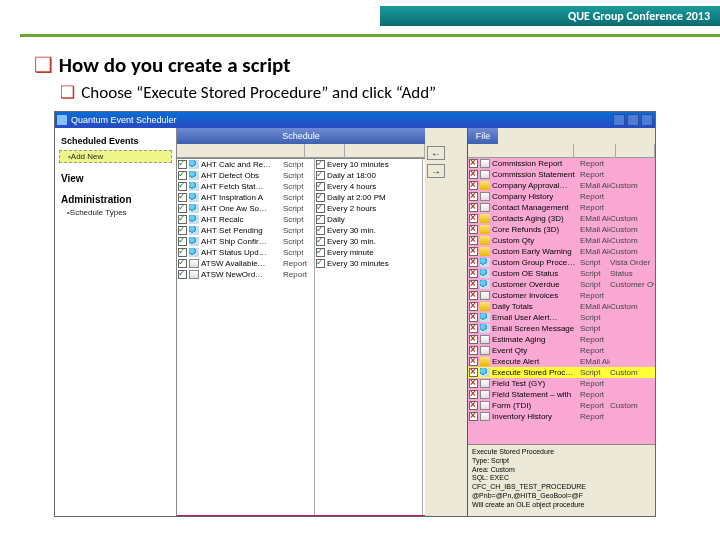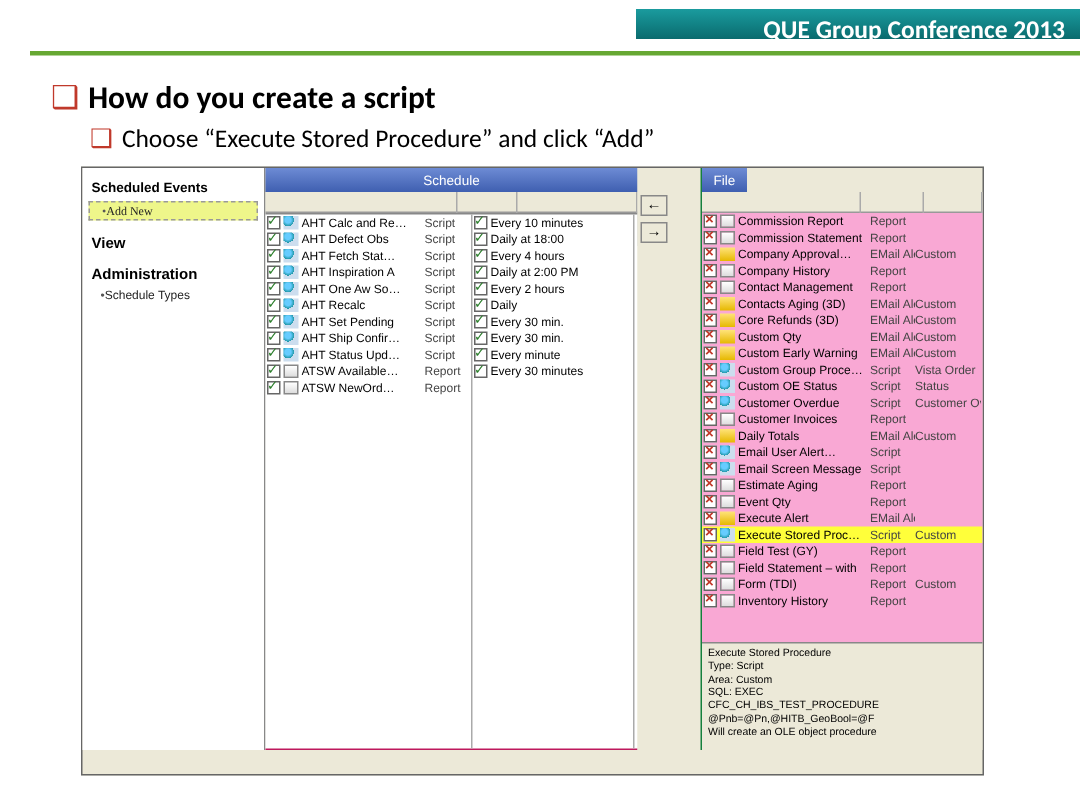--- a/index.html
+++ b/index.html
@@ -1,37 +1,37 @@
 <!DOCTYPE html>
 <html><head>
 <meta charset="utf-8">
 <style>
   * { box-sizing: border-box; margin: 0; padding: 0; }
   body { width: 720px; height: 540px; font-family: Calibri, Arial, sans-serif; background: #fff; overflow: hidden; }
   .slide-header { position: relative; height: 40px; }
-  .teal-bar { position: absolute; right: 0; top: 6px; width: 296px; height: 20px; background: linear-gradient(#1a9b9e,#0a6b6e); color: #fff; font-size: 17px; font-weight: bold; text-align: right; padding: 3px 10px 0 0; }
+  .teal-bar { position: absolute; right: 0; top: 6px; width: 340px; height: 20px; background: linear-gradient(#1a9b9e,#0a6b6e); color: #fff; font-size: 12px; font-weight: bold; text-align: right; padding: 3px 10px 0 0; }
   .green-rule { position: absolute; left: 20px; right: 0; top: 34px; height: 3px; background: #66a832; }
   .q1 { margin: 12px 0 4px 34px; font-size: 21px; font-weight: bold; color: #000; }
   .q1::before { content:"\2751"; color:#c0392b; margin-right:6px; font-weight:normal; }
   .q2 { margin: 2px 0 8px 60px; font-size: 17px; color:#000; }
   .q2::before { content:"\2751"; color:#c0392b; margin-right:6px; }
   .app-frame { margin-left: 54px; width: 602px; height: 406px; border: 1px solid #666; background:#ece9d8; font-family: Tahoma, sans-serif; font-size: 9px; color:#000; position:relative; }
   .titlebar { height: 16px; background: linear-gradient(#0a6cd6,#274abf); color:#fff; display:flex; align-items:center; padding:0 2px; }
   .titlebar .t-icon { width:10px;height:10px;background:#85bfff;margin-right:4px; }
   .titlebar .t-label { flex:1; font-size:9px; }
   .winbtns { display:flex; gap:2px; }
   .winbtns span { width:12px;height:12px;background:#4d7dd6;border:1px solid #2a4a9e;display:inline-block; }
   .work { display:flex; height: calc(100% - 16px); }
 
   .sidebar { width: 122px; background:#fff; border-right:1px solid #888; padding:6px 4px; }
   .sb-head { font-size:9px; font-weight:bold; margin:2px 0 4px 2px; }
   .sb-sec { font-size:10px; font-weight:bold; margin:10px 0 2px 2px; }
   .sb-item { font-size:8px; padding:1px 0 1px 8px; color:#222; }
   .sb-item::before { content:"\2022 "; color:#555; }
-  .sb-add { background:#eef68a; border:1px dashed #999;font-family:Liberation Serif, serif; }
+  .sb-add { background:#eef68a; border:1px dashed #999; }
 
   .center { width: 248px; display:flex; flex-direction:column;justify-content:flex-end; }
   .band { height:16px; background:linear-gradient(#6d8bd4,#3f5fb0); color:#fff; font-size:9px; text-align:center; line-height:16px; }
   .colhead { display:flex; height:14px; background:#ece9d8; border-bottom:1px solid #999; font-size:8px; }
   .colhead > div { border-right:1px solid #aaa; padding:18px 3px; }
   .c-lists { flex:1; display:flex; background:#fff; border-top:1px solid #888; border-bottom:1px solid #be185d;}
   .list { overflow:hidden; }
   .list.left { width:138px; border-right:1px solid #aaa; }
   .list.rgt { width:108px; border-right:1px solid #aaa;}
   .row { display:flex; align-items:center; height:11px; font-size:8px; padding:0 1px; }
@@ -59,20 +59,29 @@
 
 <div class="slide-header">
   <div class="teal-bar">QUE Group Conference 2013</div>
   <div class="green-rule"></div>
 </div>
 
 <h2 class="q1">How do you create a script</h2>
 <p class="q2">Choose “Execute Stored Procedure” and click “Add”</p>
 
 <div class="app-frame">
+  <div class="titlebar">
+    <span class="t-icon"></span>
+    <span class="t-label">Quantum Event Scheduler</span>
+    <span class="winbtns">
+      <span></span>
+      <span></span>
+      <span></span>
+    </span>
+  </div>
   <div class="work">
 
     <div class="sidebar">
       <div class="sb-head">Scheduled Events</div>
       <div class="sb-item sb-add">Add New</div>
       <div class="sb-sec">View</div>
       <div class="sb-sec">Administration</div>
       <div id="sb-admin">
           <div class="sb-item">Schedule Types</div>
         </div>

